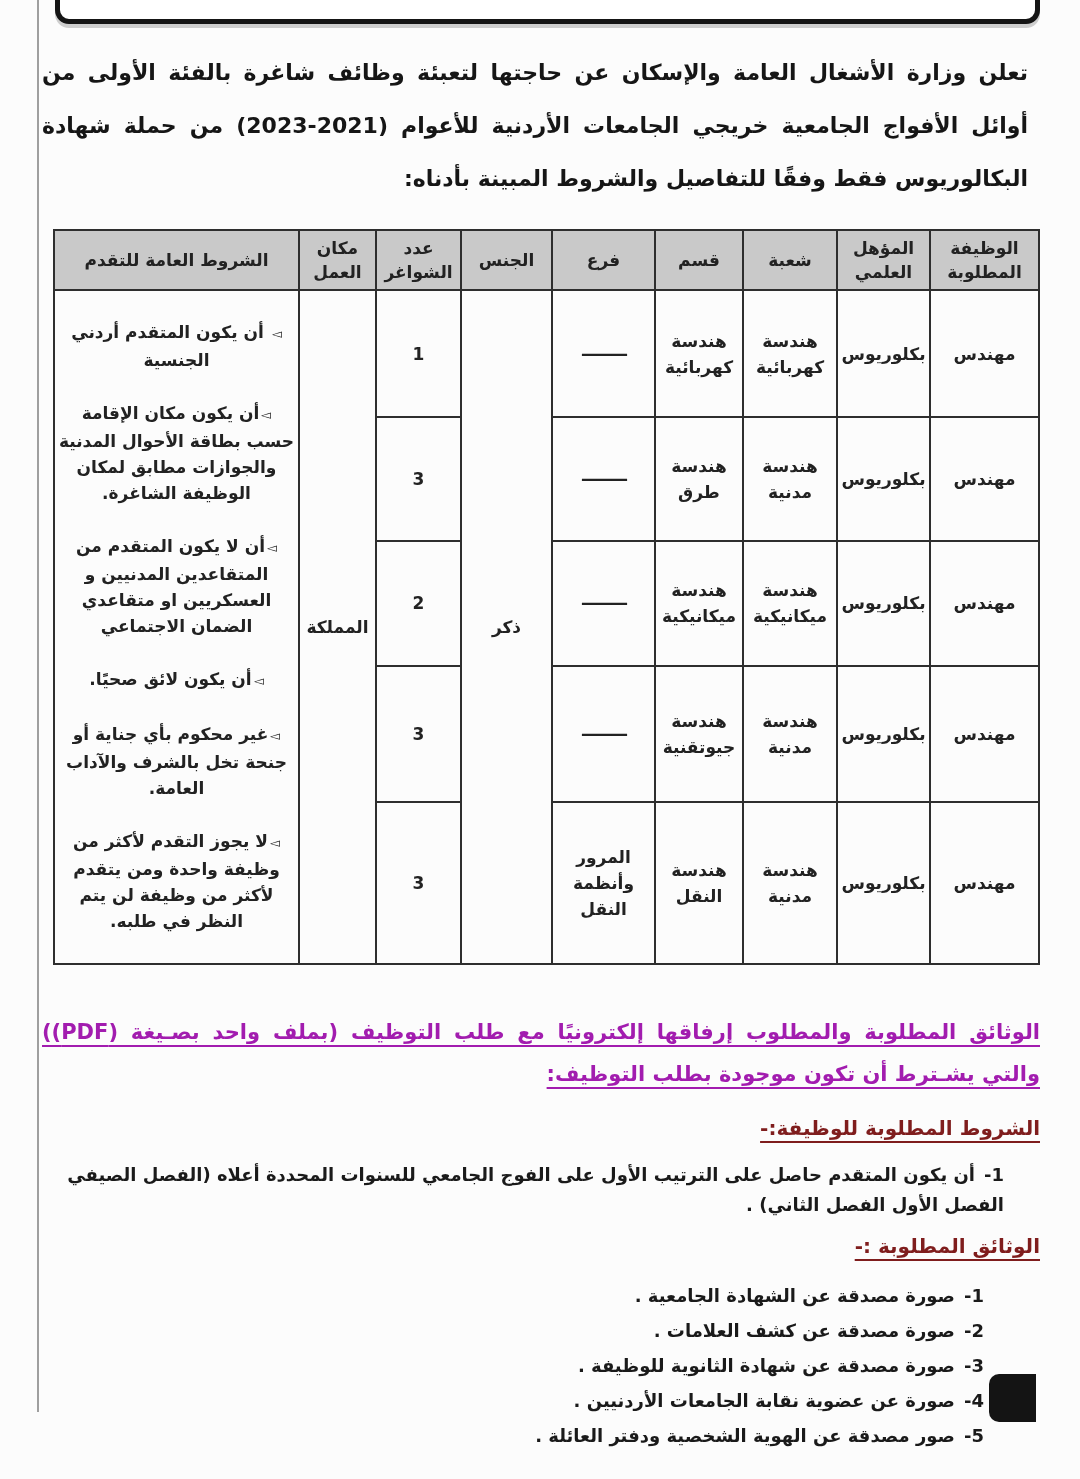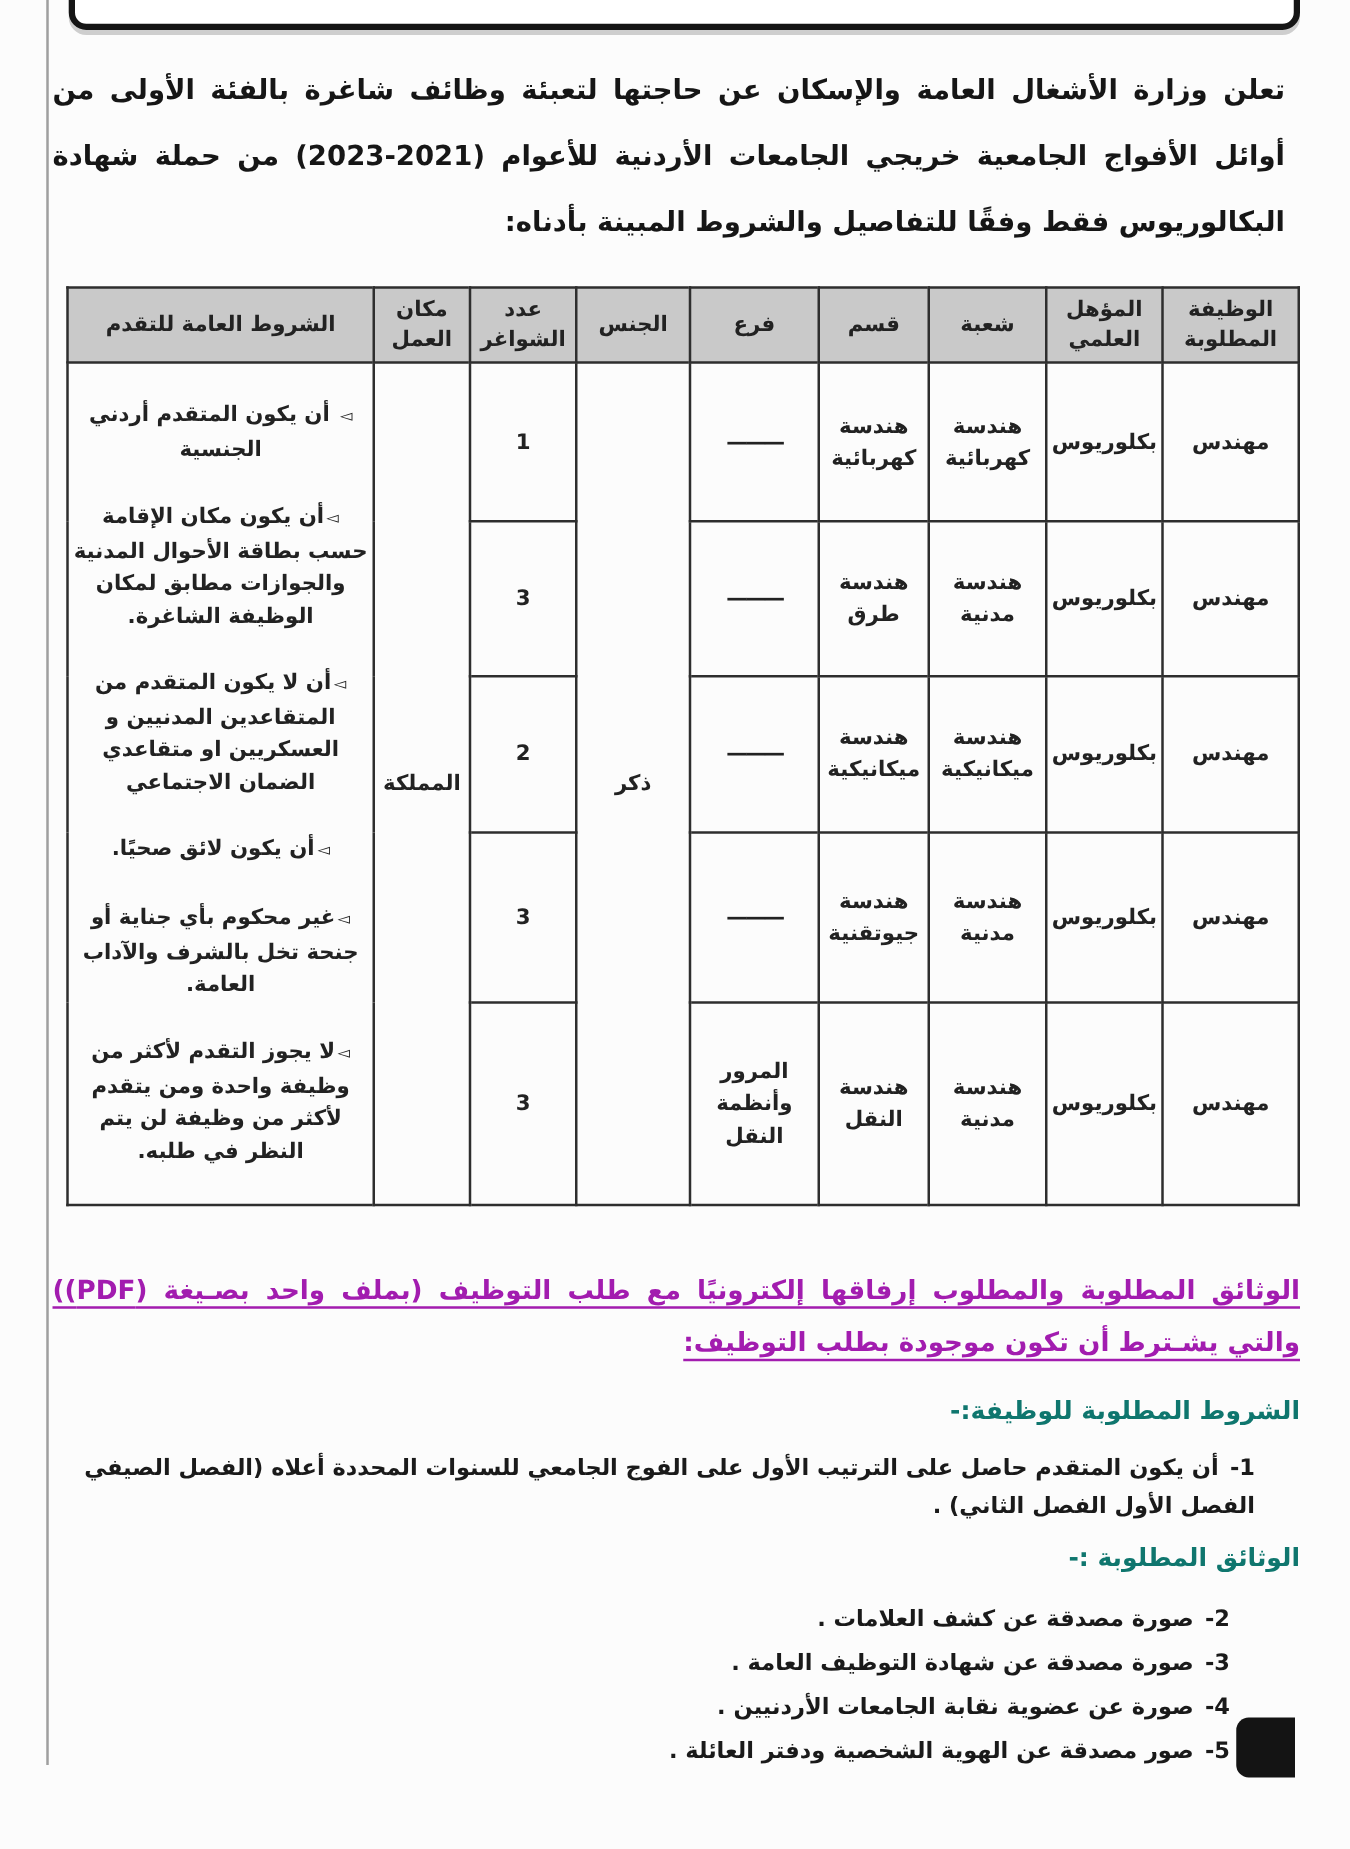--- a/index.html
+++ b/index.html
@@ -41,21 +41,21 @@
   td.vb{vertical-align:bottom;padding-bottom:16px;}
   td.low{padding-top:34px;}
   .r1{height:103px}.r2{height:100px}.r3{height:101px}.r4{height:110px}.r5{height:131px}
   
   .attach-heading{
     margin-top:46px;font-size:21px;line-height:42px;text-align:justify;
     text-decoration:underline;text-decoration-thickness:2px;text-underline-offset:6px;color:#a21caf;
   }
   .sub-heading{
     margin-top:14px;font-size:20px;
-    text-decoration-thickness:2px;text-underline-offset:6px;color:#0f766e;
+    text-decoration:underline;text-decoration-thickness:2px;text-underline-offset:6px;color:#7f1d1d;
   }
   .num-list{margin-top:10px;}
   .num-item{font-size:18px;line-height:30px;padding-right:36px;text-align:right;color:#1a1a1a;}
   .num-item .num{margin-left:9px;}
   .docs-list{margin-top:14px;}
   .doc-item{font-size:18px;line-height:35px;padding-right:56px;text-align:right;white-space:pre-line;color:#1a1a1a;}
   .doc-item .num{margin-left:9px;}
   .black-box{
     position:absolute;left:989px;top:1374px;width:47px;height:48px;
     background:#141414;border-radius:10px 0 0 10px;
@@ -168,22 +168,23 @@
 
   <p class="sub-heading">الشروط المطلوبة للوظيفة:-</p>
 
   <div class="num-list">
     <div class="num-item"><span class="num">1-</span><span>أن يكون المتقدم حاصل على الترتيب الأول على الفوج الجامعي للسنوات المحددة أعلاه (الفصل الصيفي  الفصل الأول الفصل الثاني) .</span></div>
   </div>
 
   <p class="sub-heading">الوثائق المطلوبة :-</p>
 
   <div class="docs-list">
+    <div class="doc-item"><span class="num">1-</span><span>صورة مصدقة عن الشهادة الجامعية .</span></div>
     <div class="doc-item"><span class="num">2-</span><span>صورة  مصدقة عن كشف العلامات .</span></div>
-    <div class="doc-item"><span class="num">3-</span><span>صورة مصدقة عن شهادة التوظيف العامة .</span></div>
+    <div class="doc-item"><span class="num">3-</span><span>صورة مصدقة عن شهادة الثانوية للوظيفة .</span></div>
     <div class="doc-item"><span class="num">4-</span><span>صورة عن عضوية نقابة الجامعات الأردنيين .</span></div>
     <div class="doc-item"><span class="num">5-</span><span>صور مصدقة  عن الهوية الشخصية ودفتر العائلة .</span></div>
 
   </div>
 
 </div>
 
 <div class="black-box"></div>
 
 </body></html>

